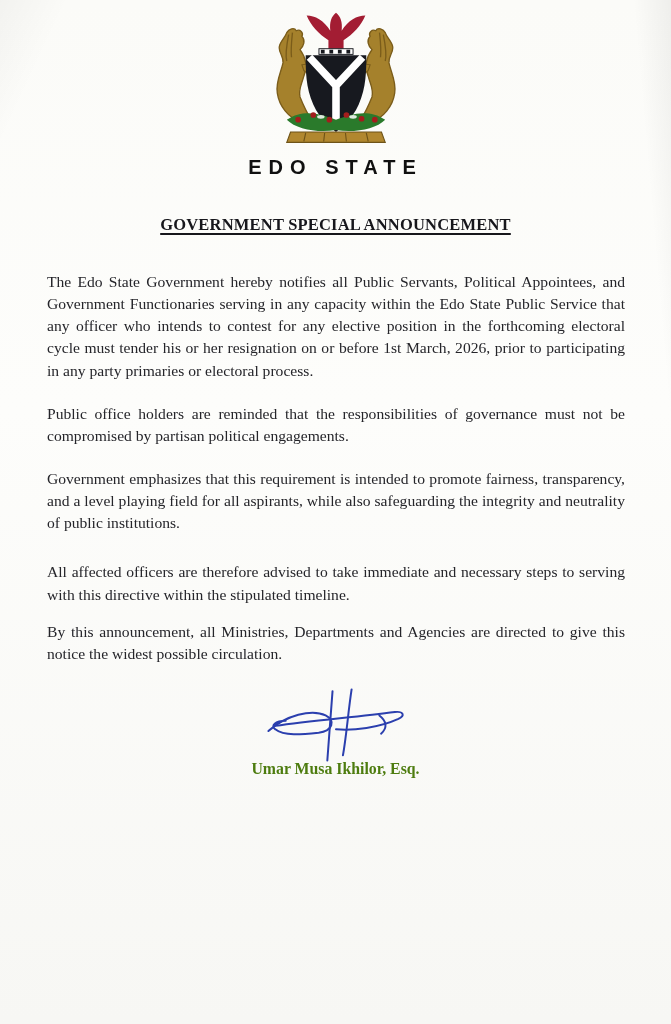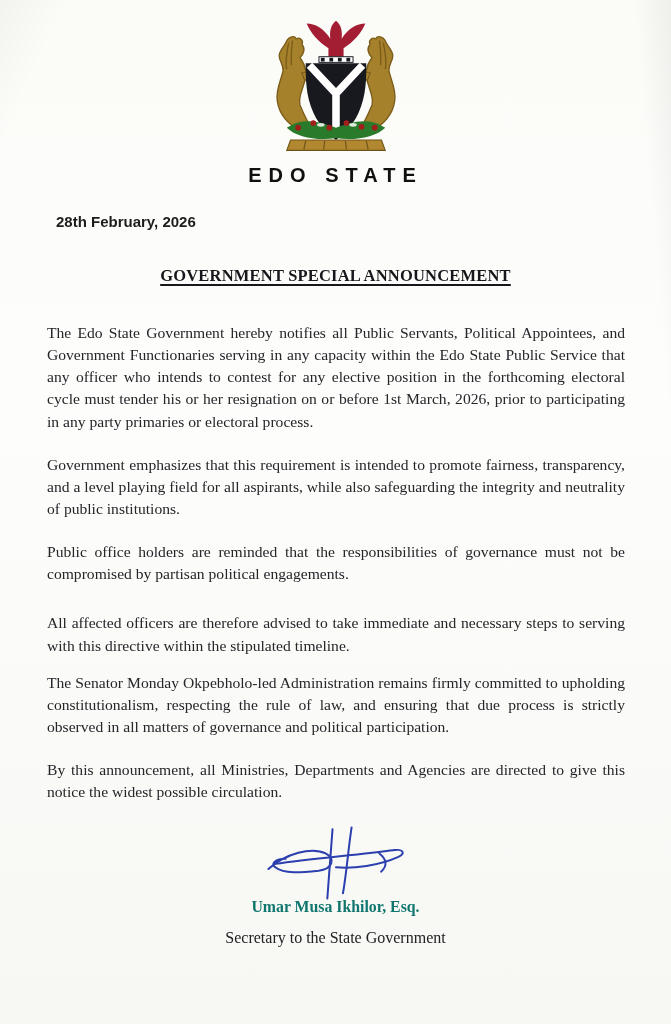--- a/index.html
+++ b/index.html
@@ -9,21 +9,21 @@
     color: #262626;
     background:
       linear-gradient(115deg, rgba(0,0,0,0.035) 0%, rgba(0,0,0,0) 6%),
       linear-gradient(265deg, rgba(0,0,0,0.05) 0%, rgba(0,0,0,0) 5%),
       linear-gradient(180deg, #fbfbf8 0%, #fdfdfb 40%, #f7f7f4 100%);
     overflow: hidden;
     position: relative;
   }
   .page { width: 671px; height: 1024px; overflow: hidden; }
 
-  .letterhead { text-align: center; padding-top: 16px; }
+  .letterhead { text-align: center; padding-top: 8px; }
   .crest-svg { display: inline-block; }
   .state-name {
     font-family: "Liberation Sans", sans-serif;
     font-weight: 700;
     font-size: 20px;
     letter-spacing: 7px;
     color: #101010;
     margin-top: 2px;
   }
 
@@ -59,21 +59,21 @@
     margin-bottom: 21px;
   }
   .body-text p:nth-child(3) { margin-bottom: 27px; }
   .body-text p:nth-child(4) { margin-bottom: 15px; }
 
   .signature-block { text-align: center; margin-top: 18px; }
   .signature-scribble { display: block; margin: 0 auto; }
   .signatory-name {
     font-weight: 700;
     font-size: 15.8px;
-    color: #0f766e;
+    color: #4d7c0f;
     margin-top: -4px;
   }
   .signatory-role {
     font-size: 16px;
     color: #222226;
     margin-top: 13px;
   }
 </style>
 </head>
 <body>
@@ -132,42 +132,39 @@
       </g>
 
       <g>
         <path fill="#b1872f" stroke="#6e5318" stroke-width="1.2" d="M62,131 L158,131 L162,142 L58,142 Z"></path>
         <path stroke="#6e5318" stroke-width="1.2" fill="none" d="M78,132 L76,141 M98,132 L97,141 M120,132 L121,141 M142,132 L144,141"></path>
       </g>
     </svg>
     <div class="state-name">EDO STATE</div>
   </div>
 
-  <div class="date-line">28th February, 2026</div>
 
   <div class="title-line">
     <span>GOVERNMENT SPECIAL ANNOUNCEMENT</span>
   </div>
 
   <div class="body-text">
     <p>The Edo State Government hereby notifies all Public Servants, Political Appointees, and Government Functionaries serving in any capacity within the Edo State Public Service that any officer who intends to contest for any elective position in the forthcoming electoral cycle must tender his or her resignation on or before 1st March, 2026, prior to participating in any party primaries or electoral process.</p>
+    <p>Public office holders are reminded that the responsibilities of governance must not be compromised by partisan political engagements.</p>
     <p>Government emphasizes that this requirement is intended to promote fairness, transparency, and a level playing field for all aspirants, while also safeguarding the integrity and neutrality of public institutions.</p>
-    <p>Public office holders are reminded that the responsibilities of governance must not be compromised by partisan political engagements.</p>
     <p>All affected officers are therefore advised to take immediate and necessary steps to serving with this directive within the stipulated timeline.</p>
-    <p>The Senator Monday Okpebholo-led Administration remains firmly committed to upholding constitutionalism, respecting the rule of law, and ensuring that due process is strictly observed in all matters of governance and political participation.</p>
     <p>By this announcement, all Ministries, Departments and Agencies are directed to give this notice the widest possible circulation.</p>
   </div>
 
   <div class="signature-block">
     <svg class="signature-scribble" width="190" height="78" viewBox="0 0 200 90" aria-hidden="true">
       <g fill="none" stroke="#2b3fae" stroke-width="2.3" stroke-linecap="round">
         <path d="M96,6 C94,30 92,60 90,86"></path>
         <path d="M118,4 C114,30 112,58 108,80"></path>
         <path d="M22,52 C42,34 72,26 88,34 C100,40 96,52 80,54 C60,56 40,58 30,50 C24,46 30,40 42,40"></path>
         <path d="M30,46 C70,40 122,36 168,30 C178,29 180,34 172,38 C150,48 120,52 100,50"></path>
         <path d="M150,34 C158,40 160,48 152,55"></path>
       </g>
     </svg>
     <div class="signatory-name">Umar Musa Ikhilor, Esq.</div>
-    <div class="signatory-role">Secretary to the State Government</div>
   </div>
 
 </div>
 
 </body></html>

